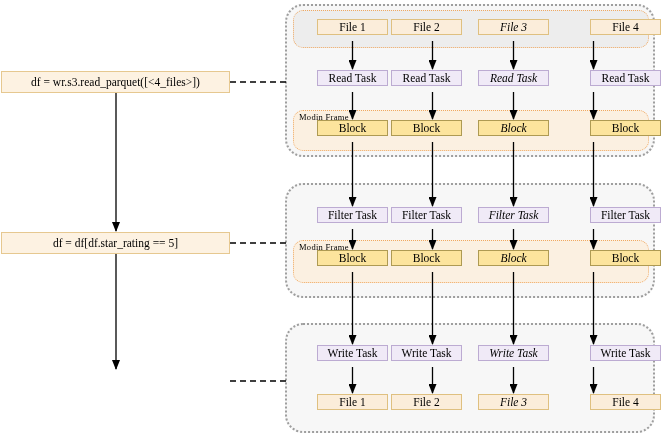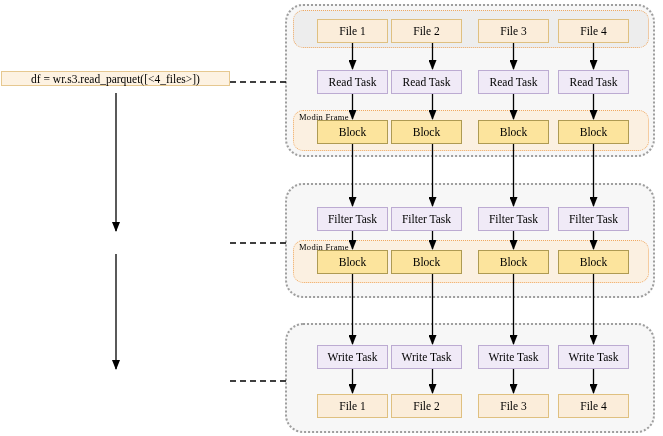--- a/index.html
+++ b/index.html
@@ -6,21 +6,21 @@
   .canvas {
     position: relative;
     width: 663px; height: 436px;
     background: #ffffff;
     font-family: "Liberation Serif", "DejaVu Serif", serif;
     color: #000;
     overflow: hidden;
   }
   .code-box {
     position: absolute;
-    left: 1px; width: 229px; height: 15px;
+    left: 1px; width: 229px; height: 22px;
     background: var(--code-fill, #FDF2E2);
     border: 1px solid var(--code-border, #E6C890);
     display: flex; align-items: center; justify-content: center;
     font-size: 11.5px;
     box-sizing: border-box;
   }
   .stage {
     position: absolute;
     left: 285px; width: 370px;
     background: var(--stage-fill, #F7F7F7);
@@ -36,31 +36,31 @@
     box-sizing: border-box;
   }
   .files-group { background: var(--files-group-fill, #EDEDED); }
   .modin-frame { background: var(--modin-fill, #FBF0E1); }
   .modin-label {
     position: absolute; left: 5px; top: 1px;
     font-size: 8.5px; letter-spacing: 0.3px;
   }
   .node {
     position: absolute;
-    width: 71px; height: 24px;
+    width: 71px; height: 16px;
     display: flex; align-items: center; justify-content: center;
     font-size: 11.5px;
     box-sizing: border-box;
   }
   .node.file  { background: var(--file-fill, #FBEDDA);  border: 1px solid var(--file-border, #DFC080); }
   .node.task  { background: var(--task-fill, #F0EAF7);  border: 1px solid var(--task-border, #BCABD2); text-align: center; }
   .node.block { background: var(--block-fill, #FCE49D); border: 1px solid var(--block-border, #AE9A53); }
   .overlay { position: absolute; left:0; top:0; pointer-events: none; }
   
-  .c0 { left: 317px; } .c1 { left: 391px; } .c2 { left: 478px; } .c3 { left: 558px; }
+  .c0 { left: 317px; } .c1 { left: 391px; } .c2 { left: 478px; font-style: italic; } .c3 { left: 590px; }
 </style>
 </head>
 <body>
 
 <div class="canvas">
 
   <div class="stage" style="top:4px; height:153px"></div>
   <div class="stage" style="top:183px; height:115px"></div>
   <div class="stage" style="top:323px; height:110px"></div>
 
@@ -113,20 +113,21 @@
       <line x1="593.5" y1="272" x2="593.5" y2="344" marker-end="url(#ah)"></line>
 
       <line x1="352.5" y1="367" x2="352.5" y2="393" marker-end="url(#ah)"></line>
       <line x1="432.5" y1="367" x2="432.5" y2="393" marker-end="url(#ah)"></line>
       <line x1="513.5" y1="367" x2="513.5" y2="393" marker-end="url(#ah)"></line>
       <line x1="593.5" y1="367" x2="593.5" y2="393" marker-end="url(#ah)"></line>
     </g>
   </svg>
 
   <div class="code-box" style="top:71px">df = wr.s3.read_parquet([&lt;4_files&gt;])</div>
+  <div class="code-box" style="top:232px">df = df[df.star_rating == 5]</div>
 
   <div class="node file c0" style="top:19px">File 1</div>
   <div class="node file c1" style="top:19px">File 2</div>
   <div class="node file c2" style="top:19px">File 3</div>
   <div class="node file c3" style="top:19px">File 4</div>
 
   <div class="node task c0" style="top:70px">Read Task</div>
   <div class="node task c1" style="top:70px">Read Task</div>
   <div class="node task c2" style="top:70px">Read Task</div>
   <div class="node task c3" style="top:70px">Read Task</div>

